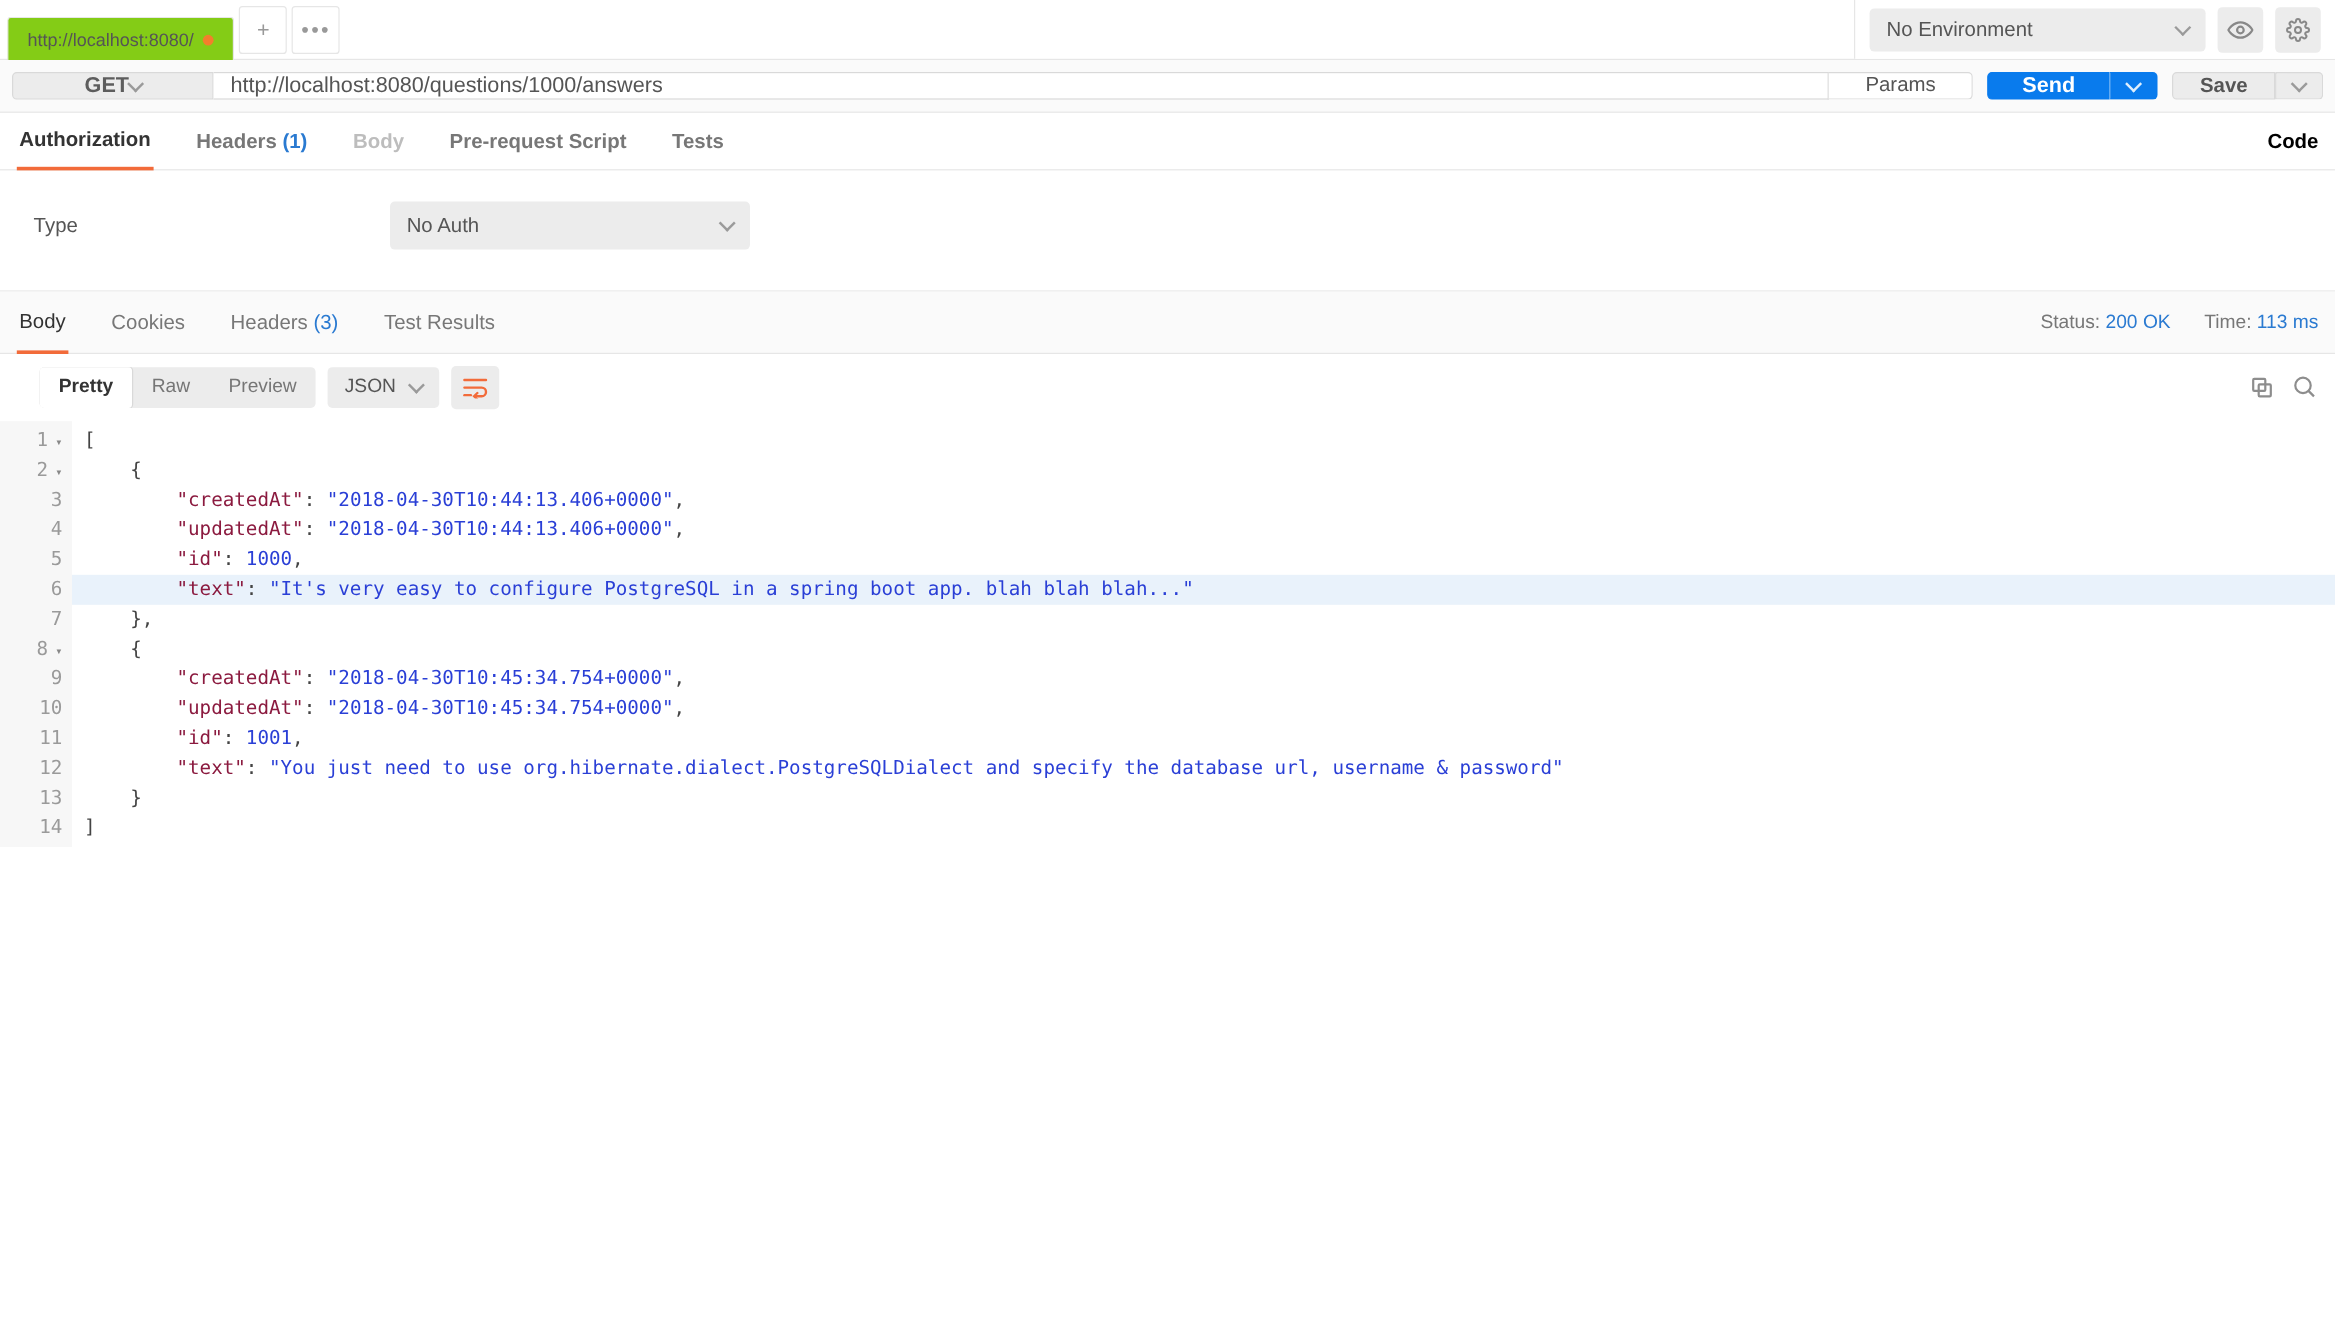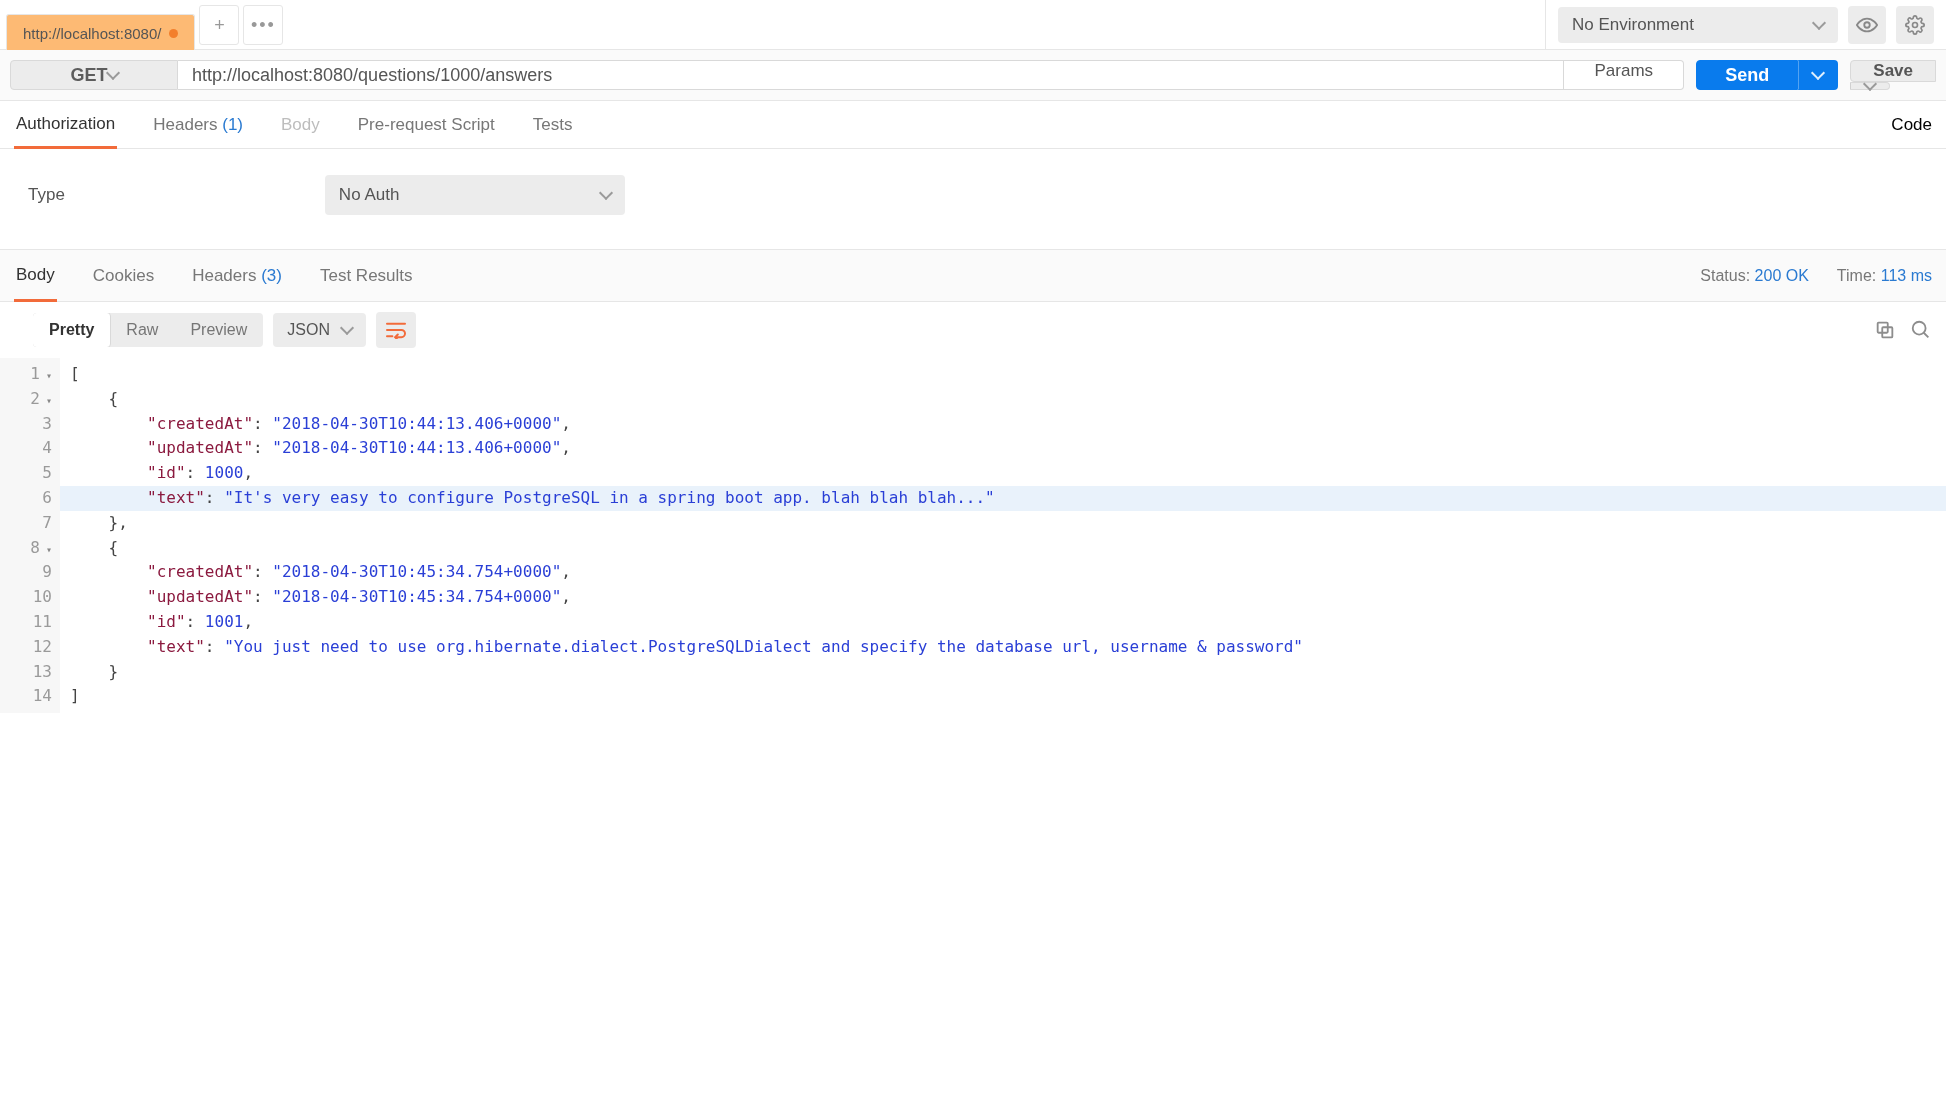--- a/index.html
+++ b/index.html
@@ -27,21 +27,21 @@
   .tab {
     display: flex;
     align-items: center;
     gap: 8px;
     padding: 10px 16px 8px 16px;
     font-size: 15px;
     color: #555;
     border: 1px solid #e6e6e6;
     border-bottom: none;
     border-radius: 3px 3px 0 0;
-    background: #fdba74;
+    background: #84cc16;
     cursor: pointer;
     margin-bottom: -1px;
   }
   .tab .dot {
     width: 9px; height: 9px; border-radius: 50%;
     background: #f37f2c;
   }
   .tab-square {
     width: 40px; height: 40px;
     display: flex;
@@ -156,21 +156,20 @@
     border: 1px solid #097bed;
     border-left: 1px solid rgba(255,255,255,0.3);
     border-radius: 0 4px 4px 0;
     display: flex; align-items: center; justify-content: center;
     cursor: pointer;
   }
   .send-chev .chev { border-color: #dfeffd; }
   .save-group {
     margin-left: 12px;
     display: flex;
-    flex-direction: column;
   }
   .save-btn {
     background: #ececec;
     color: #555;
     font-size: 17px;
     font-weight: 600;
     border-radius: 4px 0 0 4px;
     padding: 0 22px;
     display: flex; align-items: center;
     cursor: pointer;
@@ -188,20 +187,21 @@
 
   
   .req-tabs {
     display: flex;
     align-items: center;
     border-bottom: 1px solid #e6e6e6;
     padding: 0 14px;
     height: 48px;
     font-size: 17px;
     gap: 34px;
+    font-weight: bold;
   }
   .req-tab { color: #777; cursor: pointer; padding: 12px 2px; }
   .req-tab.active { color: #333; border-bottom: 3px solid #f26b3a; margin-bottom: -1px; }
   .req-tab.disabled { color: #bdbdbd; }
   .req-tab .count { color: #2a7ad1; }
   .req-code-link {
     margin-left: auto;
     color: #000000;
     font-size: 17px;
     cursor: pointer;

